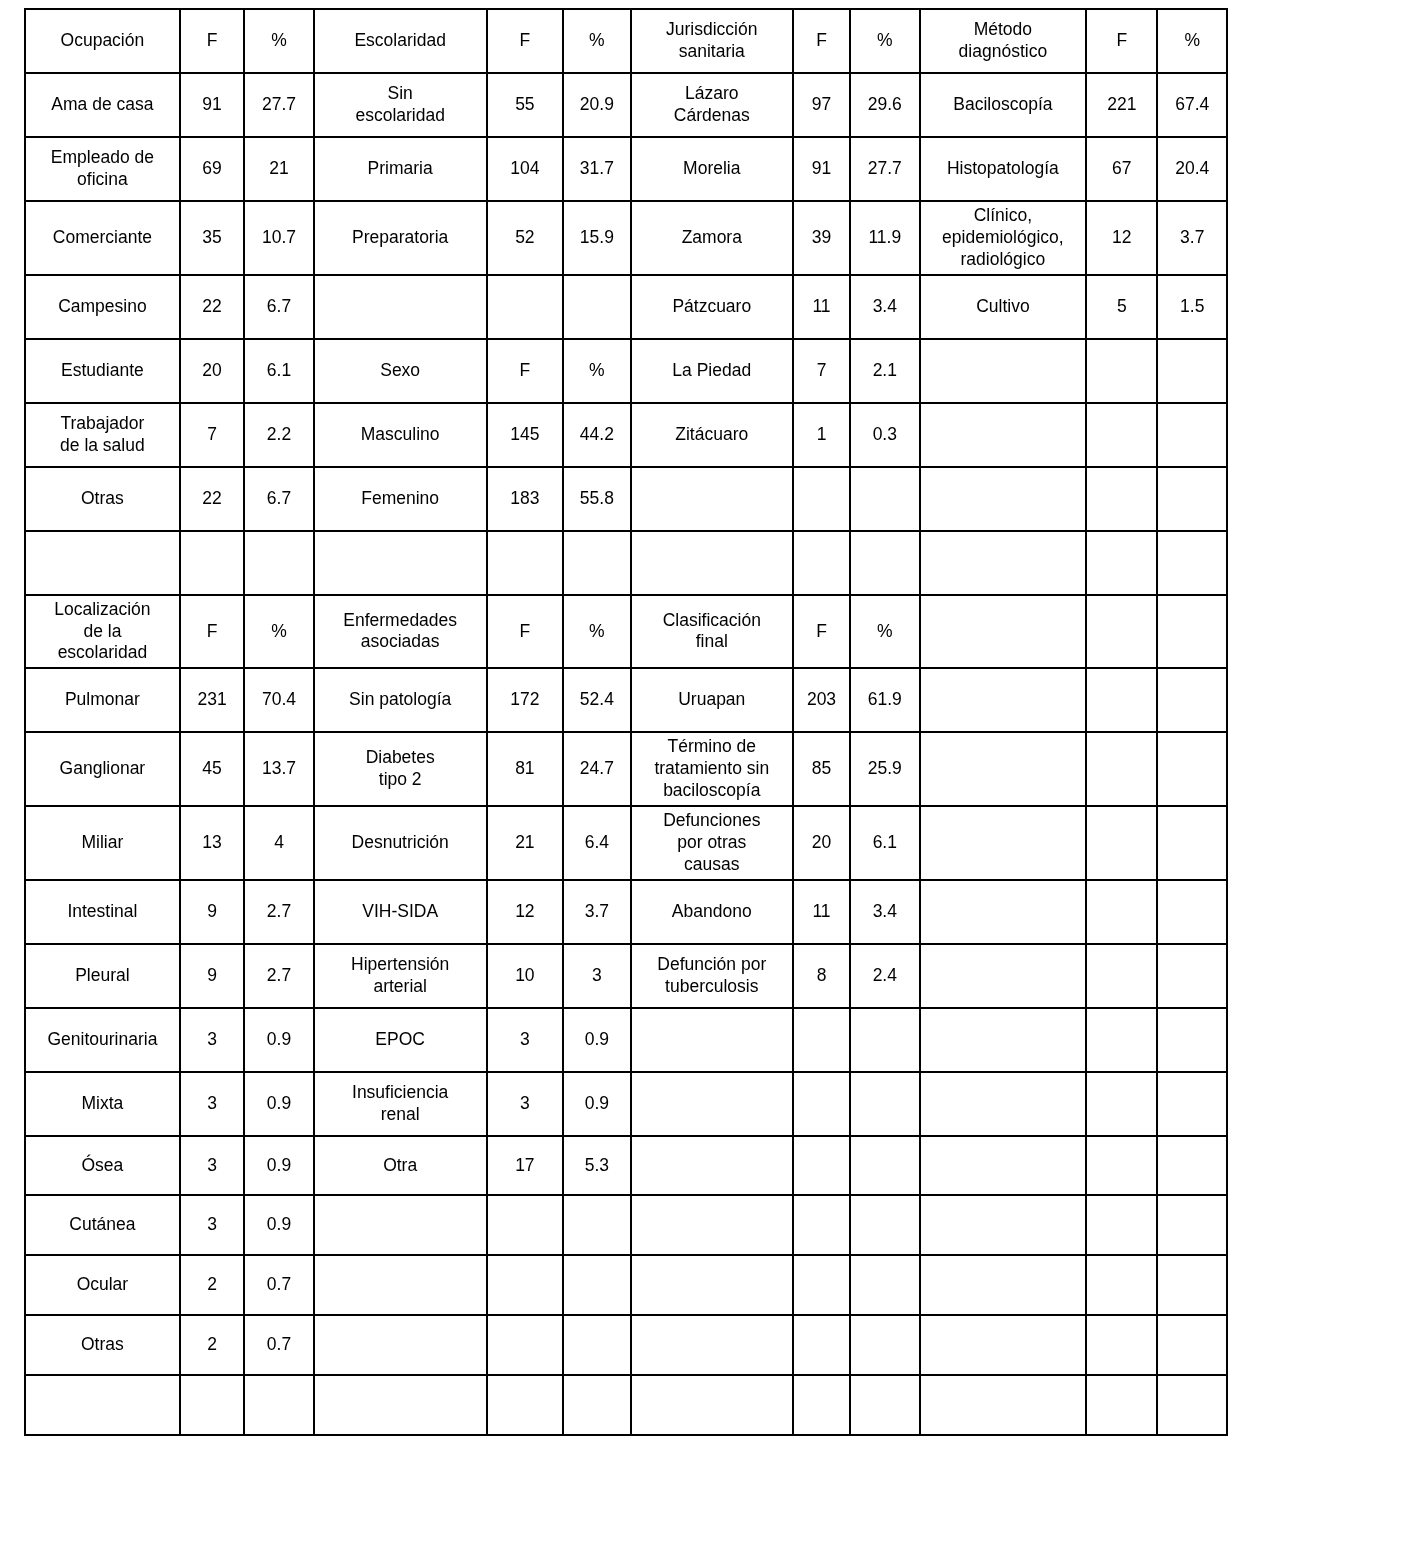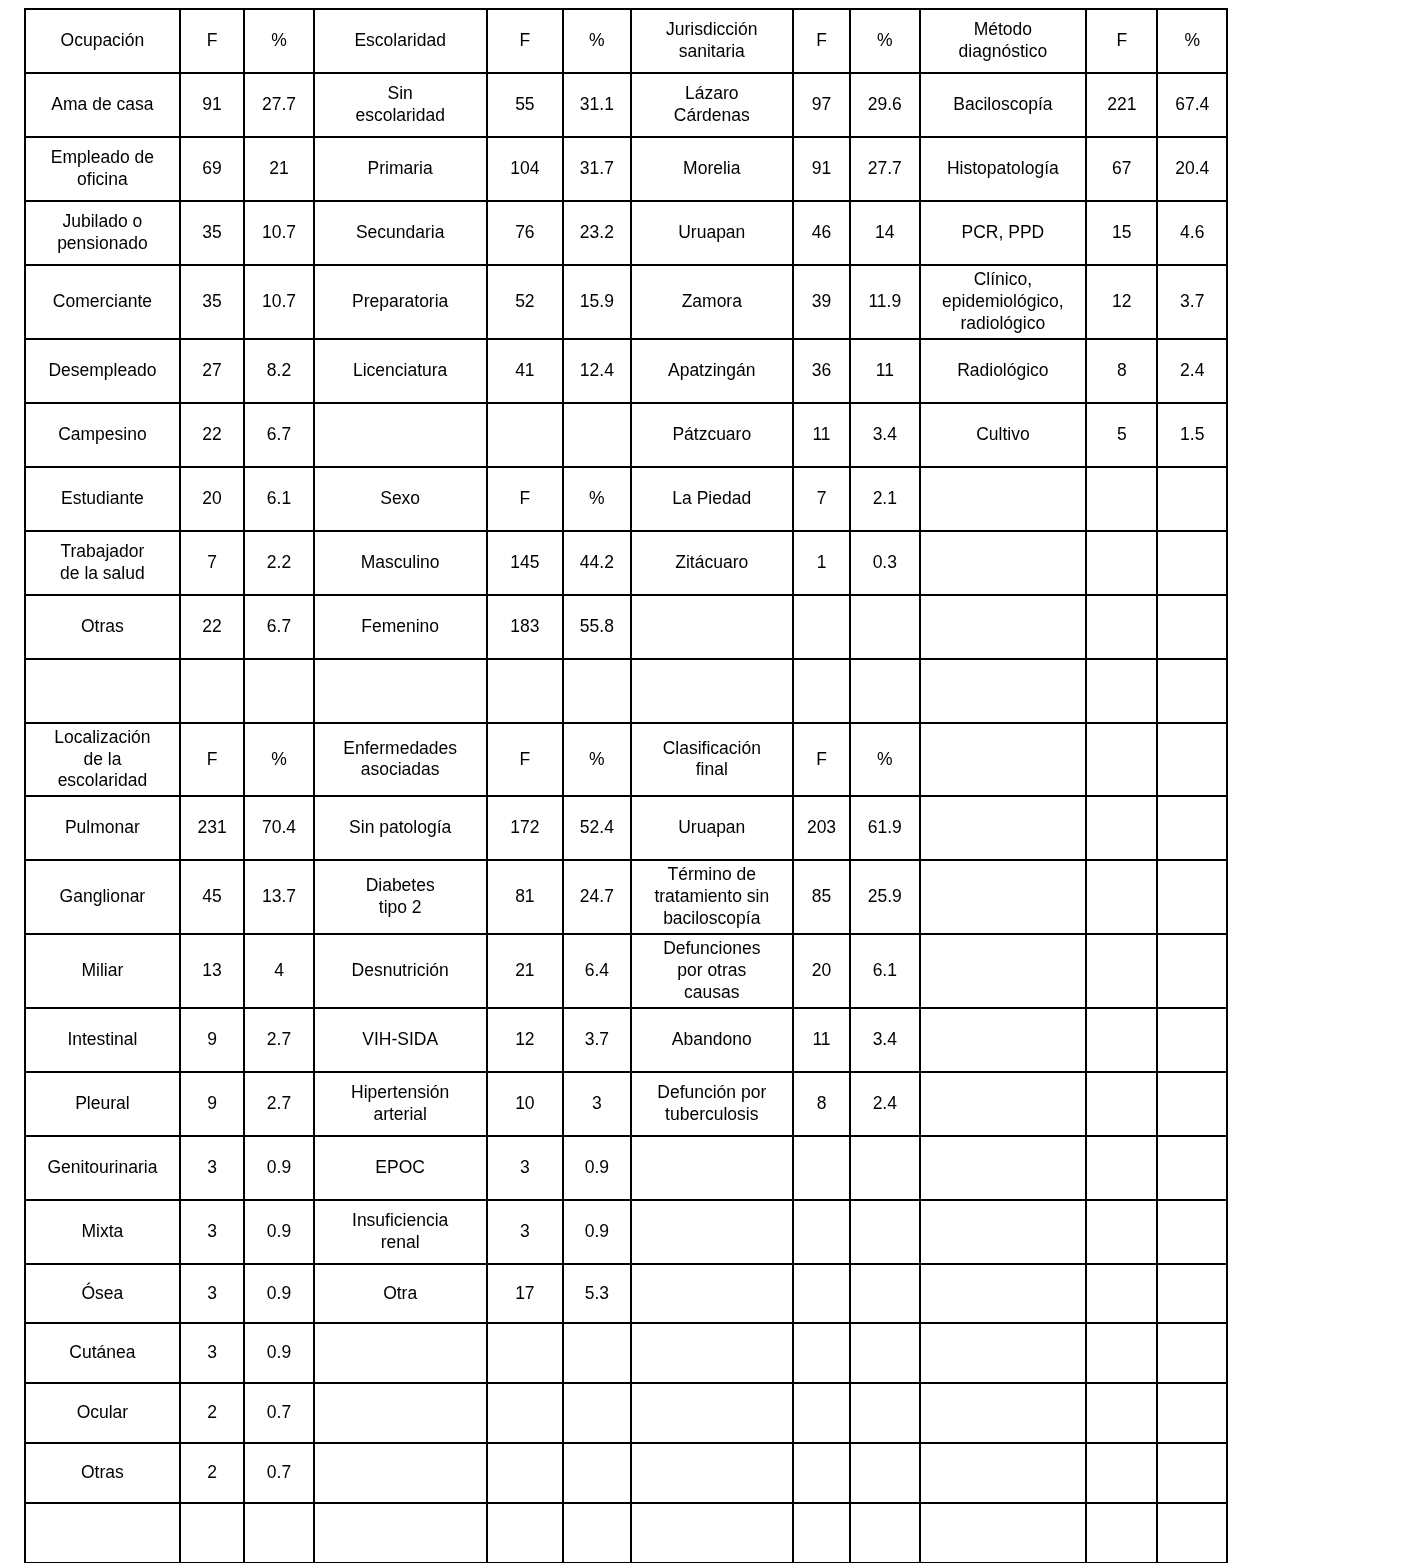--- a/index.html
+++ b/index.html
@@ -77,21 +77,21 @@
           <td class="ht">F</td>
           <td class="ht">%</td>
         </tr>
         <tr class="rn">
           <td class="d">Ama de casa</td>
           <td class="d">91</td>
           <td class="d">27.7</td>
           <td class="d">Sin
 escolaridad</td>
           <td class="d">55</td>
-          <td class="d">31.1</td>
+          <td class="d">20.9</td>
           <td class="d">Lázaro
 Cárdenas</td>
           <td class="d">97</td>
           <td class="d">29.6</td>
           <td class="d">Baciloscopía</td>
           <td class="d">221</td>
           <td class="d">67.4</td>
         </tr>
         <tr class="rn">
           <td class="d">Empleado de
@@ -100,67 +100,38 @@
           <td class="d">21</td>
           <td class="d">Primaria</td>
           <td class="d">104</td>
           <td class="d">31.7</td>
           <td class="d">Morelia</td>
           <td class="d">91</td>
           <td class="d">27.7</td>
           <td class="d">Histopatología</td>
           <td class="d">67</td>
           <td class="d">20.4</td>
-        </tr>
-        <tr class="rn">
-          <td class="d">Jubilado o
-pensionado</td>
-          <td class="d">35</td>
-          <td class="d">10.7</td>
-          <td class="d">Secundaria</td>
-          <td class="d">76</td>
-          <td class="d">23.2</td>
-          <td class="d">Uruapan</td>
-          <td class="d">46</td>
-          <td class="d">14</td>
-          <td class="d">PCR, PPD</td>
-          <td class="d">15</td>
-          <td class="d">4.6</td>
         </tr>
         <tr class="rn">
           <td class="d">Comerciante</td>
           <td class="d">35</td>
           <td class="d">10.7</td>
           <td class="d">Preparatoria</td>
           <td class="d">52</td>
           <td class="d">15.9</td>
           <td class="d">Zamora</td>
           <td class="d">39</td>
           <td class="d">11.9</td>
           <td class="d">Clínico,
 epidemiológico,
 radiológico</td>
           <td class="d">12</td>
           <td class="d">3.7</td>
         </tr>
         <tr class="rn">
-          <td class="d">Desempleado</td>
-          <td class="d">27</td>
-          <td class="d">8.2</td>
-          <td class="d">Licenciatura</td>
-          <td class="d">41</td>
-          <td class="d">12.4</td>
-          <td class="d">Apatzingán</td>
-          <td class="d">36</td>
-          <td class="d">11</td>
-          <td class="d">Radiológico</td>
-          <td class="d">8</td>
-          <td class="d">2.4</td>
-        </tr>
-        <tr class="rn">
           <td class="d">Campesino</td>
           <td class="d">22</td>
           <td class="d">6.7</td>
           <td class="tt">Total</td>
           <td class="tt">328</td>
           <td class="tt">100</td>
           <td class="d">Pátzcuaro</td>
           <td class="d">11</td>
           <td class="d">3.4</td>
           <td class="d">Cultivo</td>

